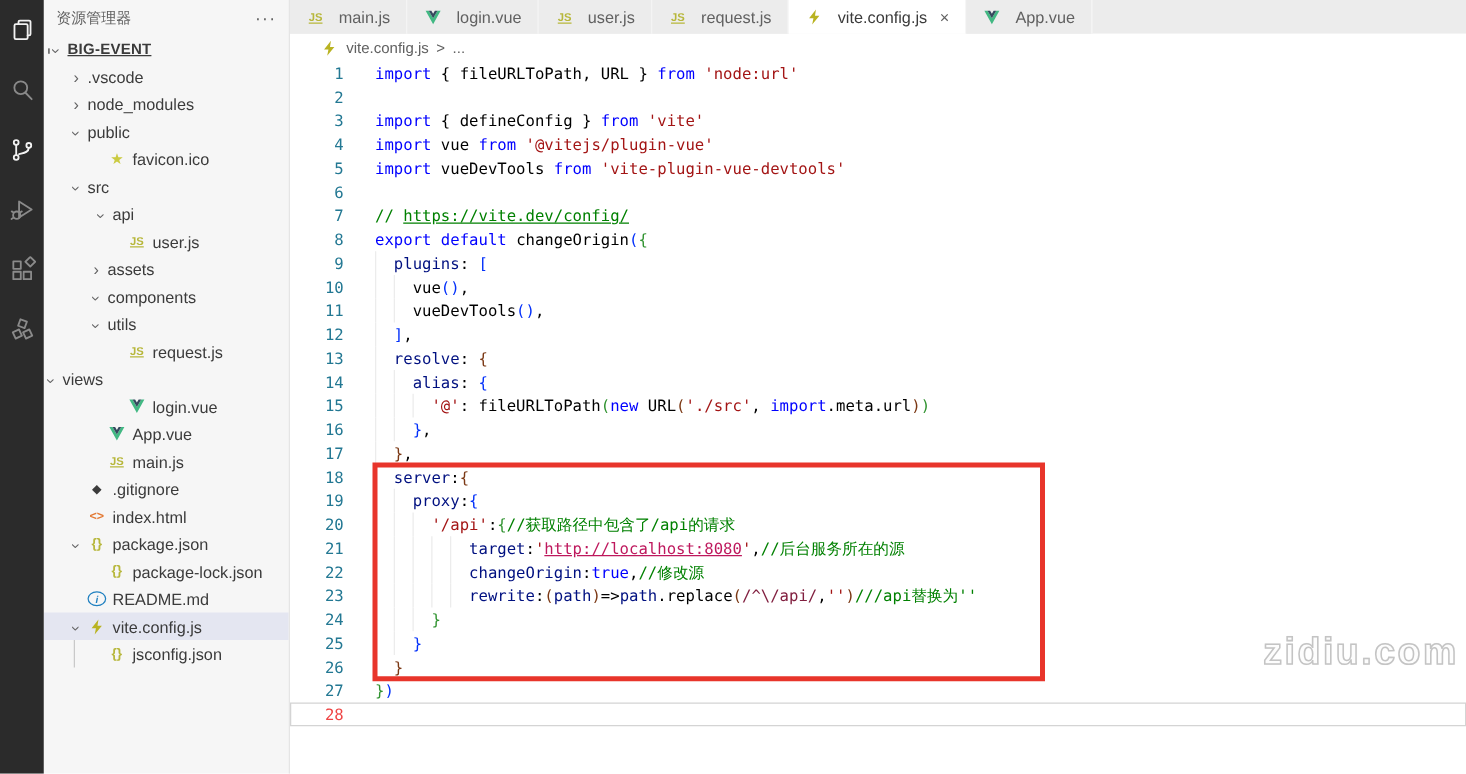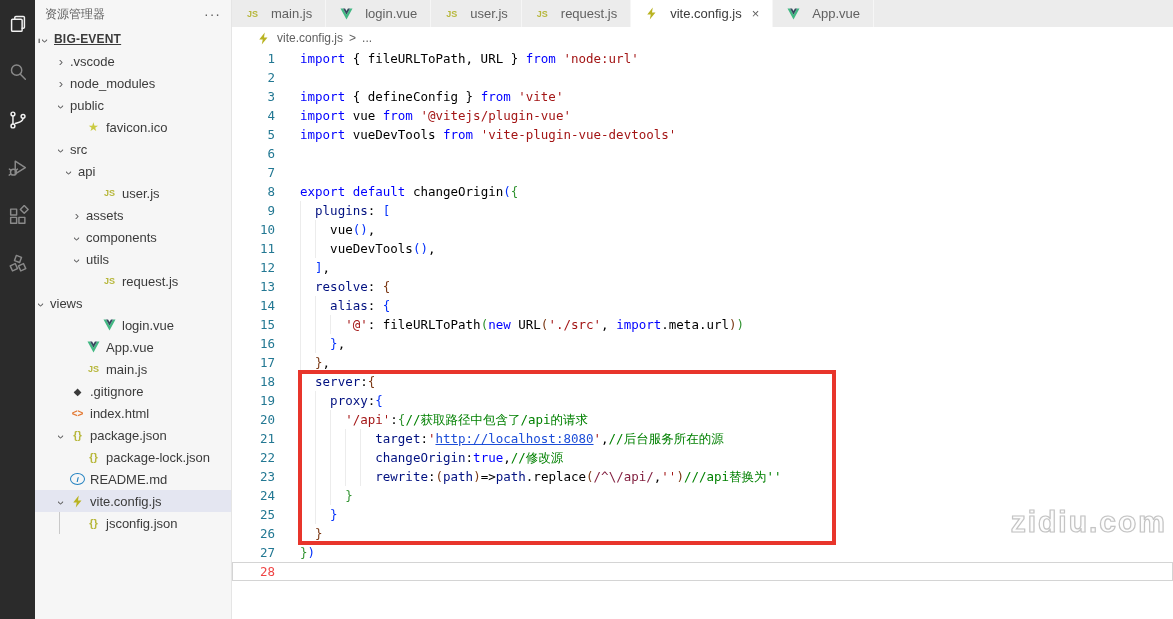--- a/index.html
+++ b/index.html
@@ -24,21 +24,21 @@
   .sb-more { color:#616161; font-size:14px; letter-spacing:1px; cursor:pointer; }
   .tree { font-size:13px; color:#3b3b3b; }
   .trow { position:relative; height:22px; display:flex; align-items:center; cursor:pointer; white-space:nowrap; }
   .trow.sel { background:#e4e6f1; }
   .trow.root .tlabel { font-weight:bold; font-size:12px; letter-spacing:.2px; }
   .chev { display:inline-block; width:12px; font-size:13px; color:#646465; text-align:center;
     transform-origin:45% 55%; flex:0 0 12px; margin-right:3px; }
   .chev.exp { transform:rotate(90deg); }
   .chev.none { visibility:hidden; }
   .fi { display:inline-flex; align-items:center; justify-content:center; width:15px; margin-right:5px; flex:0 0 15px; }
-  .fi-js   { color:#b7b73b; font-weight:bold; font-size:9px; letter-spacing:0; }
+  .fi-js   { color:#b7b73b; font-weight:bold; font-size:9px; letter-spacing:0;text-decoration:underline; }
   .fi-star { color:#cbcb41; font-size:12px; }
   .fi-git  { color:#3b3b3b; font-size:10px; }
   .fi-html { color:#e37933; font-weight:bold; font-size:10px; }
   .fi-json { color:#b7b73b; font-weight:bold; font-size:11px; }
   .fi-info { width:12px; height:12px; border:1.3px solid #2080c0; border-radius:50%;
     color:#2080c0; font-size:8px; font-style:italic; font-weight:bold; line-height:9px; }
   .tree-guide { position:absolute; left:24px; top:0; width:1px; height:22px; background:#c9c9c9; }
 
   
   .editor { position:absolute; left:232px; top:0; right:0; bottom:0; background:#fff; }
@@ -57,21 +57,21 @@
   .code { position:relative; font-family:"DejaVu Sans Mono","Liberation Mono",monospace;
     font-size:12.5px; line-height:19px; }
   .cline { position:relative; height:19px; white-space:pre; }
   .cline .ln { position:absolute; left:0; top:0; width:43px; text-align:right; color:#237893; }
   .cline .ctext { position:absolute; left:68px; top:0; }
   .cline.cur { outline:1px solid #d4d4d4; outline-offset:-1px; }
   .cline.cur .ln { color:#ef4444; }
   .iguide { position:absolute; top:0; width:1px; height:19px; background:#ececec; }
   .t-kw  { color:#0000ff; }
   .t-str { color:#a31515; }
-  .t-lnk { color:#1d4ed8; text-decoration:underline; }
+  .t-lnk { color:#be185d; text-decoration:underline; }
   .t-com { color:#008000; }
   .t-clk { color:#008000; text-decoration:underline; }
   .t-prop{ color:#001080; }
   .t-pl  { color:#000000; }
   .t-b1  { color:#0431fa; }
   .t-b2  { color:#319331; }
   .t-b3  { color:#7b3814; }
   .t-rx  { color:#811f3f; }
 
   .redbox { position:absolute; left:66px; top:321px; width:538px; height:175px;
@@ -156,21 +156,21 @@
         </div>
         <div class="trow" style="padding-left: 36px;">
           <span class="chev none">›</span>
           <span class="fi fi-star">★</span>
           <span class="tlabel">favicon.ico</span>
         </div>
         <div class="trow" style="padding-left: 20px;">
           <span class="chev exp">›</span>
           <span class="tlabel">src</span>
         </div>
-        <div class="trow" style="padding-left: 28px;">
+        <div class="trow" style="padding-left: 40px;">
           <span class="chev exp">›</span>
           <span class="tlabel">api</span>
         </div>
         <div class="trow" style="padding-left: 52px;">
           <span class="chev none">›</span>
           <span class="fi fi-js">JS</span>
           <span class="tlabel">user.js</span>
         </div>
         <div class="trow" style="padding-left: 36px;">
           <span class="chev">›</span>
@@ -302,21 +302,21 @@
     </div>
 
     <div class="code" id="code">
       <div class="redbox" style="border-color: rgb(232, 53, 43);"></div>
     <div class="cline"><span class="ln">1</span><span class="ctext"><span class="t-kw">import</span><span class="t-pl"> { fileURLToPath, URL } </span><span class="t-kw">from</span><span class="t-pl"> </span><span class="t-str">'node:url'</span></span></div>
         <div class="cline"><span class="ln">2</span><span class="ctext"></span></div>
         <div class="cline"><span class="ln">3</span><span class="ctext"><span class="t-kw">import</span><span class="t-pl"> { defineConfig } </span><span class="t-kw">from</span><span class="t-pl"> </span><span class="t-str">'vite'</span></span></div>
         <div class="cline"><span class="ln">4</span><span class="ctext"><span class="t-kw">import</span><span class="t-pl"> vue </span><span class="t-kw">from</span><span class="t-pl"> </span><span class="t-str">'@vitejs/plugin-vue'</span></span></div>
         <div class="cline"><span class="ln">5</span><span class="ctext"><span class="t-kw">import</span><span class="t-pl"> vueDevTools </span><span class="t-kw">from</span><span class="t-pl"> </span><span class="t-str">'vite-plugin-vue-devtools'</span></span></div>
         <div class="cline"><span class="ln">6</span><span class="ctext"></span></div>
-        <div class="cline"><span class="ln">7</span></div>
+        <div class="cline"><span class="ln">7</span><span class="ctext"><span class="t-com">// </span><span class="t-clk">https://vite.dev/config/</span></span></div>
         <div class="cline"><span class="ln">8</span><span class="ctext"><span class="t-kw">export</span><span class="t-pl"> </span><span class="t-kw">default</span><span class="t-pl"> changeOrigin</span><span class="t-b1">(</span><span class="t-b2">{</span></span></div>
         <div class="cline"><span class="iguide" style="left: 68px;"></span><span class="ln">9</span><span class="ctext"><span class="t-pl">  </span><span class="t-prop">plugins</span><span class="t-pl">: </span><span class="t-b1">[</span></span></div>
         <div class="cline"><span class="iguide" style="left: 68px;"></span><span class="iguide" style="left: 83px;"></span><span class="ln">10</span><span class="ctext"><span class="t-pl">    vue</span><span class="t-b1">()</span><span class="t-pl">,</span></span></div>
         <div class="cline"><span class="iguide" style="left: 68px;"></span><span class="iguide" style="left: 83px;"></span><span class="ln">11</span><span class="ctext"><span class="t-pl">    vueDevTools</span><span class="t-b1">()</span><span class="t-pl">,</span></span></div>
         <div class="cline"><span class="iguide" style="left: 68px;"></span><span class="ln">12</span><span class="ctext"><span class="t-pl">  </span><span class="t-b1">]</span><span class="t-pl">,</span></span></div>
         <div class="cline"><span class="iguide" style="left: 68px;"></span><span class="ln">13</span><span class="ctext"><span class="t-pl">  </span><span class="t-prop">resolve</span><span class="t-pl">: </span><span class="t-b3">{</span></span></div>
         <div class="cline"><span class="iguide" style="left: 68px;"></span><span class="iguide" style="left: 83px;"></span><span class="ln">14</span><span class="ctext"><span class="t-pl">    </span><span class="t-prop">alias</span><span class="t-pl">: </span><span class="t-b1">{</span></span></div>
         <div class="cline"><span class="iguide" style="left: 68px;"></span><span class="iguide" style="left: 83px;"></span><span class="iguide" style="left: 98px;"></span><span class="ln">15</span><span class="ctext"><span class="t-pl">      </span><span class="t-str">'@'</span><span class="t-pl">: fileURLToPath</span><span class="t-b2">(</span><span class="t-kw">new</span><span class="t-pl"> URL</span><span class="t-b3">(</span><span class="t-str">'./src'</span><span class="t-pl">, </span><span class="t-kw">import</span><span class="t-pl">.meta.url</span><span class="t-b3">)</span><span class="t-b2">)</span></span></div>
         <div class="cline"><span class="iguide" style="left: 68px;"></span><span class="iguide" style="left: 83px;"></span><span class="ln">16</span><span class="ctext"><span class="t-pl">    </span><span class="t-b1">}</span><span class="t-pl">,</span></span></div>
         <div class="cline"><span class="iguide" style="left: 68px;"></span><span class="ln">17</span><span class="ctext"><span class="t-pl">  </span><span class="t-b3">}</span><span class="t-pl">,</span></span></div>

